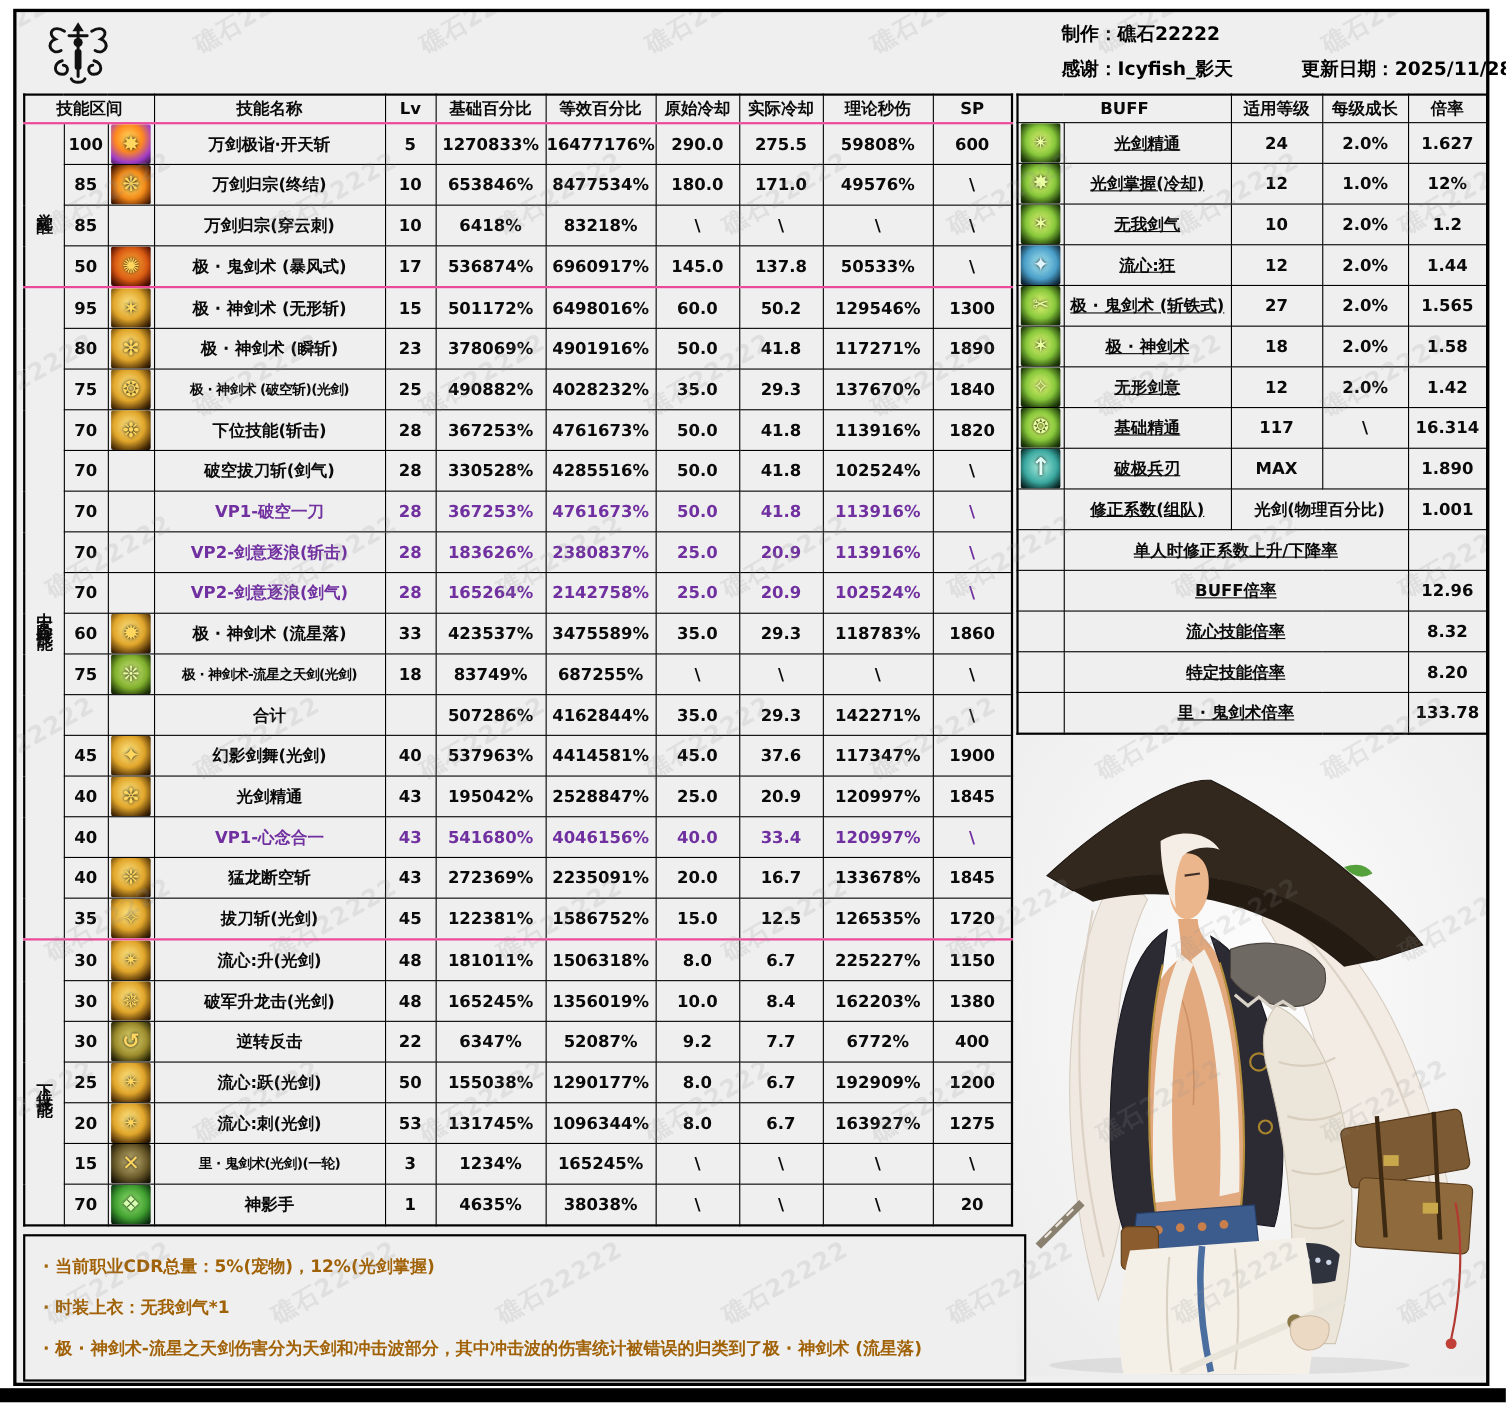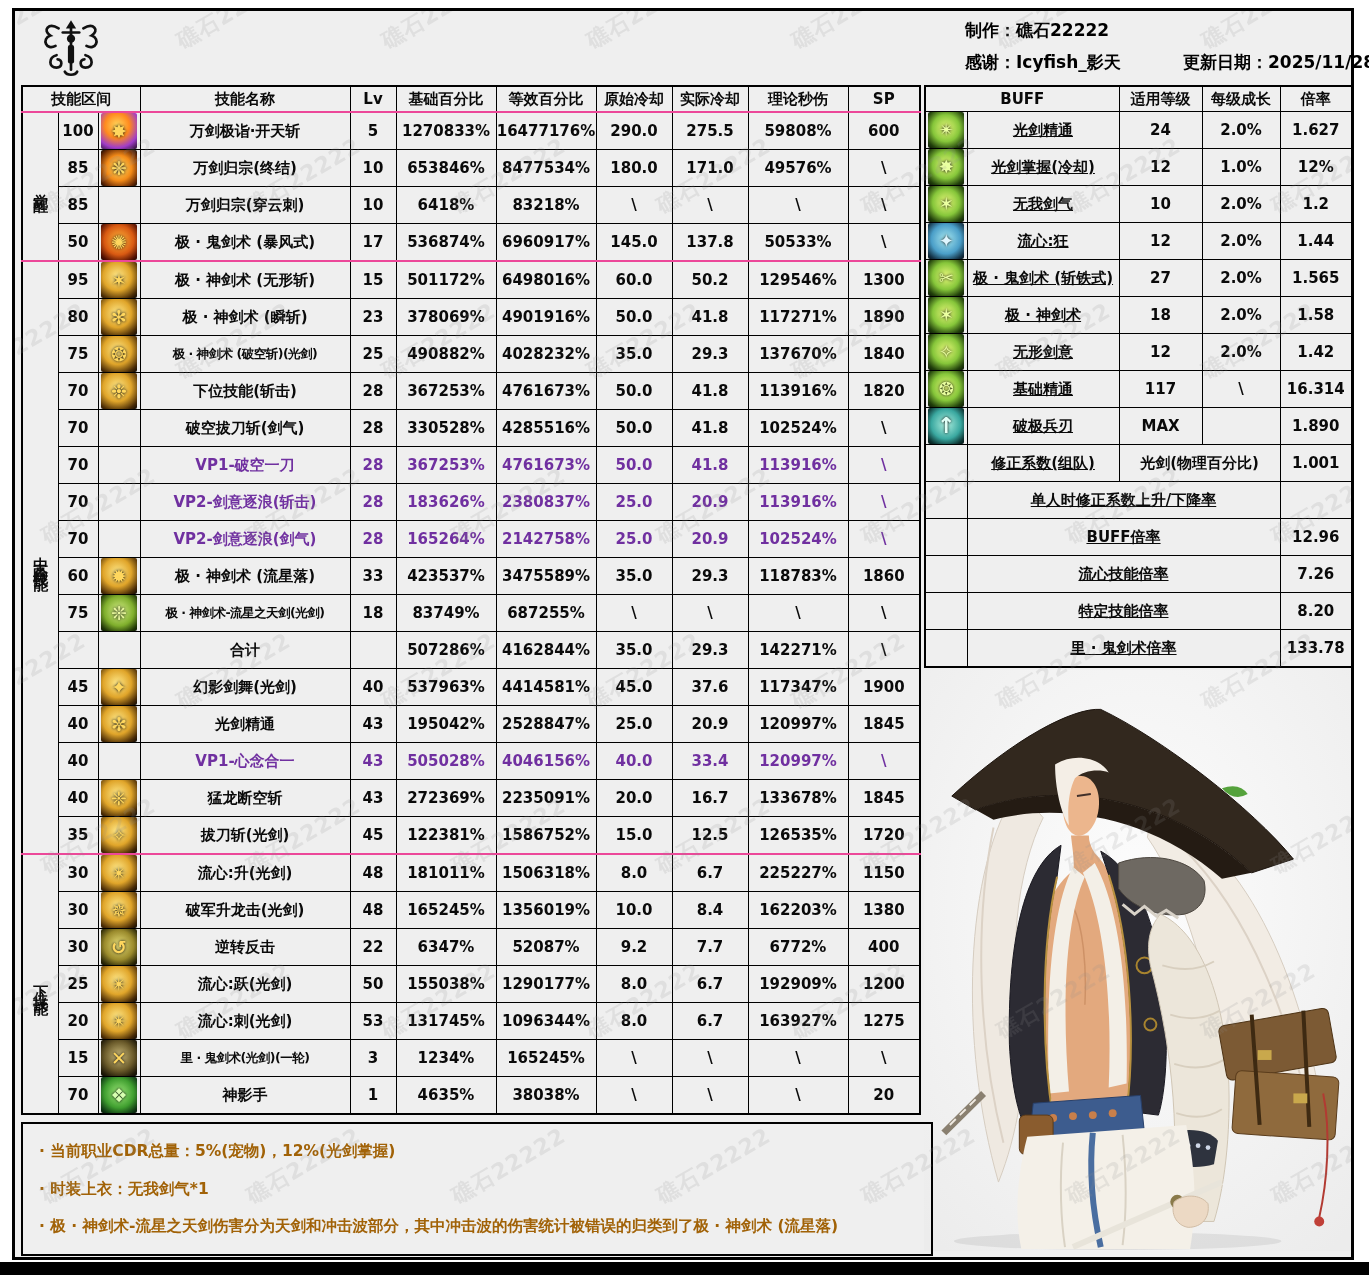--- a/index.html
+++ b/index.html
@@ -322,21 +322,21 @@
           <td>25.0</td>
           <td>20.9</td>
           <td>120997%</td>
           <td>1845</td>
         </tr>
         <tr class="vp">
           <td class="range">40</td>
           <td class="icon-cell"></td>
           <td class="sname">VP1-心念合一</td>
           <td>43</td>
-          <td>505028%</td>
+          <td>541680%</td>
           <td>4046156%</td>
           <td>40.0</td>
           <td>33.4</td>
           <td>120997%</td>
           <td>\</td>
         </tr>
         <tr>
           <td class="range">40</td>
           <td class="icon-cell"><span class="skill-icon icon-fierce-dragon">❈</span></td>
           <td class="sname">猛龙断空斩</td>
@@ -540,21 +540,21 @@
           <td></td>
         </tr>
         <tr>
           <td class="icon-cell"></td>
           <td class="bname" colspan="3">BUFF倍率</td>
           <td>12.96</td>
         </tr>
         <tr>
           <td class="icon-cell"></td>
           <td class="bname" colspan="3">流心技能倍率</td>
-          <td>7.26</td>
+          <td>8.32</td>
         </tr>
         <tr>
           <td class="icon-cell"></td>
           <td class="bname" colspan="3">特定技能倍率</td>
           <td>8.20</td>
         </tr>
         <tr>
           <td class="icon-cell"></td>
           <td class="bname" colspan="3">里 · 鬼剑术倍率</td>
           <td>133.78</td>

